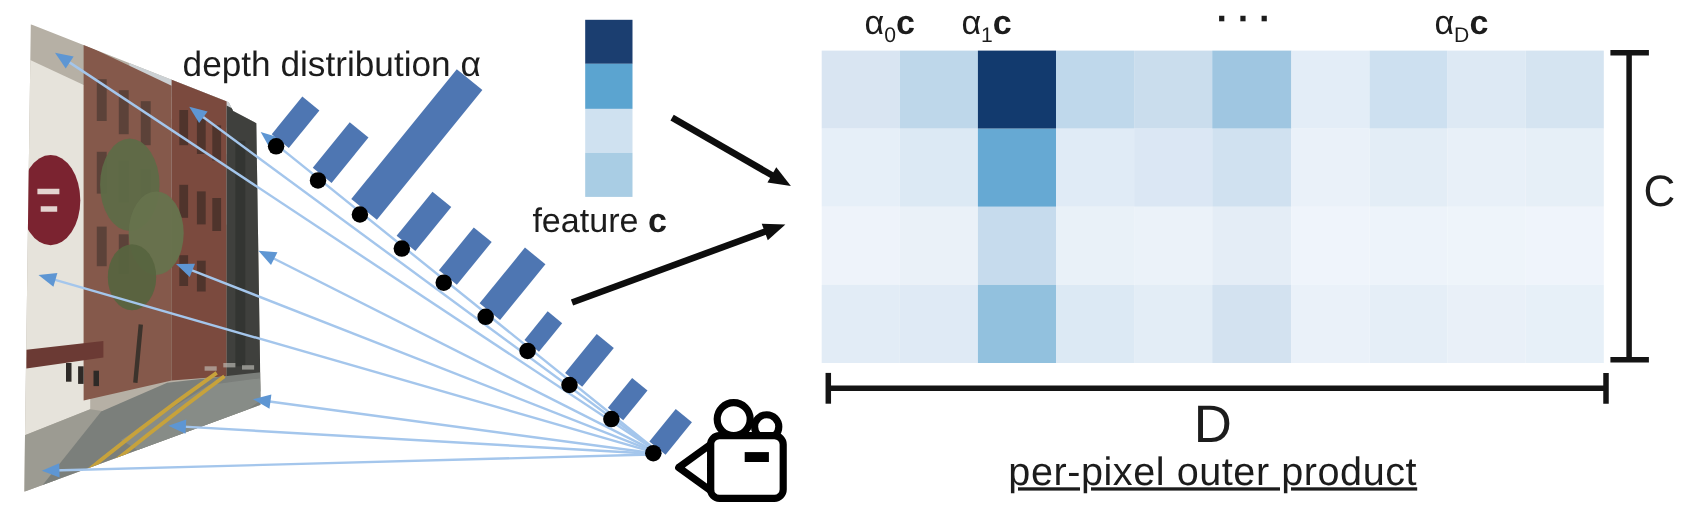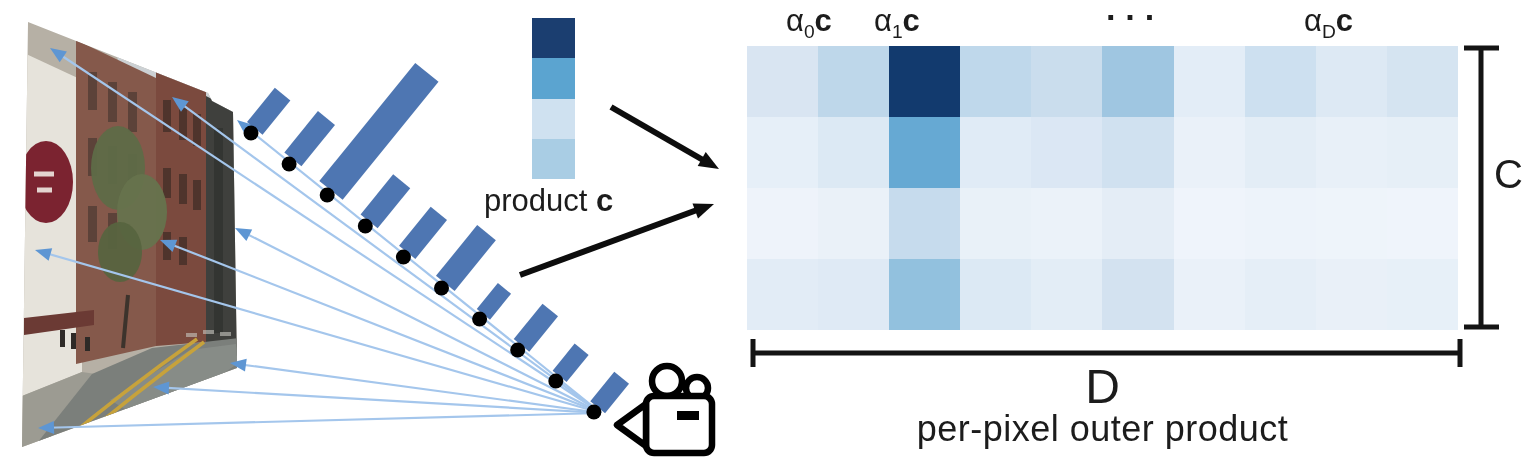--- a/index.html
+++ b/index.html
@@ -14,21 +14,21 @@
   .feature-lbl b { font-weight:700; }
   .col-lbl { top:5px; font-size:31px; }
   .col-lbl sub { font-size:0.62em; }
   .col-lbl b { font-weight:700; }
   .col-lbl-0 { left:786px; }
   .col-lbl-1 { left:826px;margin-left:48px; }
   .col-lbl-D { left:1304px; }
   .ellipsis-lbl { left:1106px; top:0px; font-size:34px; font-weight:700; letter-spacing:8px; }
   .c-dim-lbl { left:1494px; top:153px; font-size:40px; }
   .d-dim-lbl { left:747px; width:711px; top:362px; font-size:48px; text-align:center; }
-  .caption-lbl { left:747px; width:711px; top:410px; font-size:36px; text-align:center; letter-spacing:0.5px; }
+  .caption-lbl { left:747px; width:711px; top:410px; font-size:36px; text-align:center; letter-spacing:0.5px;text-decoration:underline; }
   #heatmap {
     position:absolute; left:747px; top:46px; width:711px; height:284px;
     display:grid; grid-template-columns:repeat(10,1fr); grid-template-rows:repeat(4,1fr);
   }
   #feature-col {
     position:absolute; left:532px; top:18px; width:43px; height:161px;
     display:grid; grid-template-rows:repeat(4,1fr);
   }
 </style>
 </head>
@@ -214,22 +214,23 @@
       <div style="background: rgb(231, 240, 248);"></div>
     </div>
 
   <div id="feature-col">
       <div style="background: rgb(27, 62, 112);"></div>
       <div style="background: rgb(91, 164, 208);"></div>
       <div style="background: rgb(207, 225, 240);"></div>
       <div style="background: rgb(169, 205, 228);"></div>
     </div>
 
-
-  <div class="lbl feature-lbl"><span>product </span><b>c</b></div>
+  <div class="lbl depth-lbl">depth distribution α</div>
+
+  <div class="lbl feature-lbl"><span>feature </span><b>c</b></div>
 
   <div class="lbl col-lbl col-lbl-0"><span>α</span><sub>0</sub><b>c</b></div>
 
   <div class="lbl col-lbl col-lbl-1"><span>α</span><sub>1</sub><b>c</b></div>
 
   <div class="lbl ellipsis-lbl">···</div>
 
   <div class="lbl col-lbl col-lbl-D"><span>α</span><sub>D</sub><b>c</b></div>
 
   <div class="lbl c-dim-lbl">C</div>

